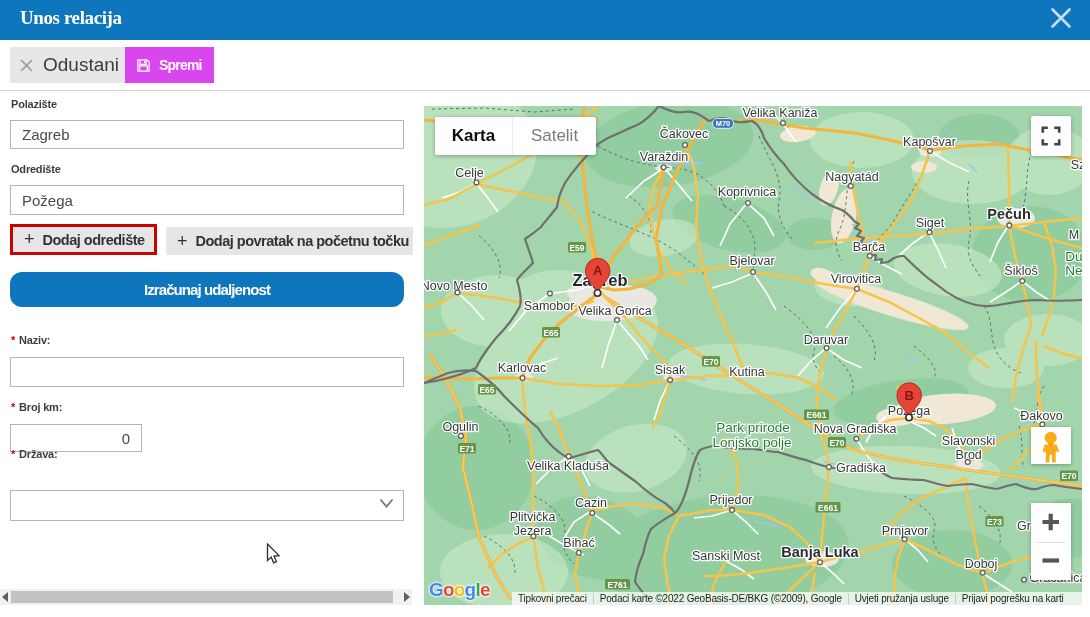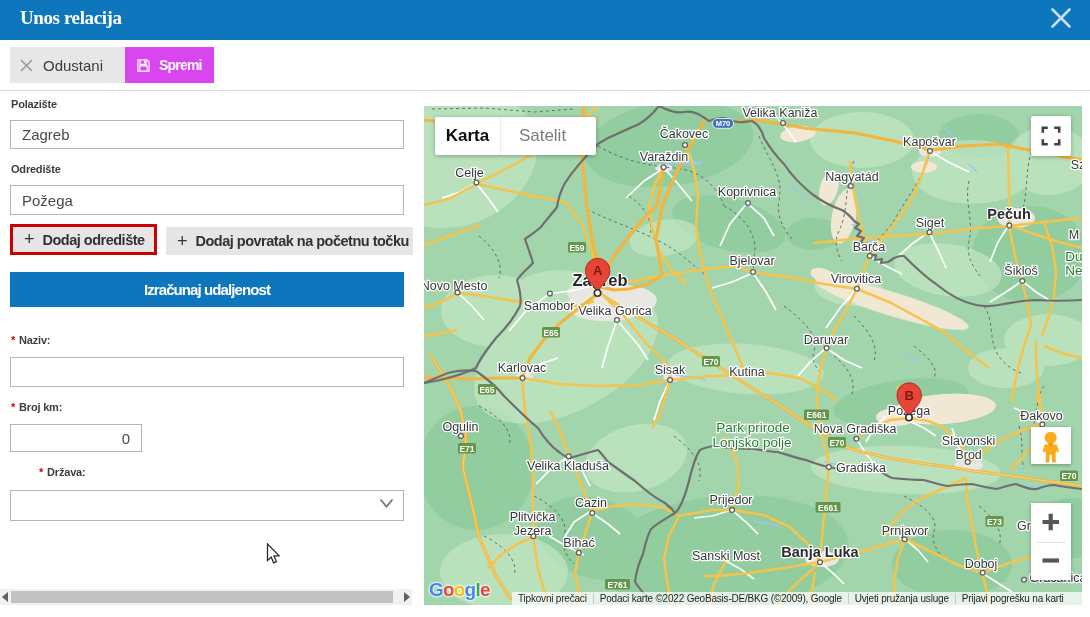--- a/index.html
+++ b/index.html
@@ -3,47 +3,47 @@
 <meta charset="utf-8">
 <style>
 * { margin:0; padding:0; box-sizing:border-box; }
 html,body { width:1090px; height:617px; background:#fff; overflow:hidden;
   font-family:"Liberation Sans", sans-serif; position:relative; }
 .titlebar { position:absolute; left:0; top:0; width:1090px; height:40px; background:#0e76bd;padding-left:44px; }
 .titlebar h1 { position:absolute; left:20px; top:7px; font-family:"Liberation Serif", serif;
   font-size:19px; font-weight:bold; color:#fff; letter-spacing:-0.4px; }
 .closex { position:absolute; left:1050px; top:7px; width:22px; height:22px; }
 .btn-odustani { position:absolute; left:10px; top:47px; width:116px; height:36px;
-  background:#e7e7e7; color:#3c3c3c; font-size:15px; display:flex; align-items:center; white-space:nowrap; }
+  background:#e7e7e7; color:#3c3c3c; font-size:19px; display:flex; align-items:center; white-space:nowrap; }
 .btn-spremi { position:absolute; left:125px; top:47px; width:89px; height:36px;
   background:#d946ef; color:#fff; font-size:14px; font-weight:bold; display:flex; align-items:center; white-space:nowrap; letter-spacing:-0.8px;}
 .sep { position:absolute; left:0; top:90px; width:1090px; height:1px; background:#d6d6d6; }
 .lbl { position:absolute; font-size:11px; font-weight:bold; color:#3d3d3d; letter-spacing:-0.2px;}
 .lbl .req { color:#cc0000; margin-right:4px; }
 .inp { position:absolute; border:1px solid #b5b5b5; background:#fff; font-size:15px; color:#4a4a4a;
   padding-left:11px; display:flex; align-items:center; }
 .redbtn { position:absolute; left:10px; top:224px; width:147px; height:31px; border:3px solid #cc0000;
   background:#e6e6e6; color:#333; font-size:14.5px; font-weight:bold; display:flex; align-items:center; white-space:nowrap; letter-spacing:-0.5px;}
 .greybtn { position:absolute; left:166px; top:227px; width:247px; height:28px;
   background:#e6e6e6; color:#333; font-size:14.5px; font-weight:bold; display:flex; align-items:center; white-space:nowrap; letter-spacing:-0.5px;}
 .plus { font-size:18px; font-weight:normal; margin:0 8px 0 11px; color:#333; letter-spacing:0;}
 .bluebtn { position:absolute; left:10px; top:272px; width:394px; height:35px; background:#0e76bd;
-  color:#fff; font-size:15px; font-weight:bold; display:flex; align-items:center; justify-content:center; letter-spacing:-0.9px;}
+  color:#fff; font-size:15px; font-weight:bold; display:flex; align-items:center; justify-content:center; letter-spacing:-0.9px;border-radius:12px;}
 .select-chev { position:absolute; left:379px; top:498px; }
 .hscroll { position:absolute; left:0; top:589px; width:412px; height:16px; background:#f1f1f1; }
 .hthumb { position:absolute; left:11px; top:2px; width:382px; height:12px; background:#c2c2c2; }
 .tri-l { position:absolute; left:2px; top:3px; width:0; height:0;
   border-top:5px solid transparent; border-bottom:5px solid transparent; border-right:6px solid #606060; }
 .tri-r { position:absolute; left:404px; top:3px; width:0; height:0;
   border-top:5px solid transparent; border-bottom:5px solid transparent; border-left:6px solid #606060; }
 .cursor { position:absolute; left:266px; top:543px; }
 .mapwrap { position:absolute; left:424px; top:106px; width:658px; height:499px; overflow:hidden; }
 .mapctl { position:absolute; background:#fff; box-shadow:0 1px 4px rgba(0,0,0,0.3); }
 .karta { left:435px; top:117px; width:161px; height:38px; display:flex; font-size:17px; border-radius:2px;}
-.karta .k1 { width:66px; border-right:1px solid #ececec; display:flex; align-items:center; justify-content:center;
+.karta .k1 { width:78px; border-right:1px solid #ececec; display:flex; align-items:center; justify-content:center;
   color:#0d0d0d; font-weight:bold; }
 .karta .k2 { width:83px; display:flex; align-items:center; justify-content:center; color:#7b7b7b; }
 .fullscreen { left:1031px; top:116px; width:40px; height:40px; border-radius:2px; }
 .pegman { left:1031px; top:427px; width:40px; height:37px; }
 .zoomctl { left:1031px; top:503px; width:40px; height:77px; }
 .attrib { position:absolute; left:512px; top:592px; width:570px; height:13px; background:rgba(255,255,255,0.72);
   font-size:10px; color:#1f1f1f; display:flex; align-items:center; white-space:nowrap; overflow:hidden;}
 .attrib span { padding:0 6px; letter-spacing:-0.2px; }
 .attrib .dv { width:1px; height:11px; background:#c9c9c9; padding:0; }
 .glogo { position:absolute; left:429px; top:579px; font-size:19px; font-weight:bold; letter-spacing:-0.8px;
@@ -72,21 +72,21 @@
 <div class="inp" style="left:10px; top:120px; width:394px; height:29px;">Zagreb</div>
 <div class="lbl" style="left:11px; top:163px;">Odredište</div>
 <div class="inp" style="left:10px; top:185px; width:394px; height:30px;">Požega</div>
 <div class="redbtn"><span class="plus">+</span>Dodaj odredište</div>
 <div class="greybtn"><span class="plus">+</span>Dodaj povratak na početnu točku</div>
 <div class="bluebtn">Izračunaj udaljenost</div>
 <div class="lbl" style="left:11px; top:334px;"><span class="req">*</span>Naziv:</div>
 <div class="inp" style="left:10px; top:357px; width:394px; height:30px;"></div>
 <div class="lbl" style="left:11px; top:401px;"><span class="req">*</span>Broj km:</div>
 <div class="inp" style="left:10px; top:424px; width:132px; height:28px; justify-content:flex-end; padding-right:11px; padding-left:0;">0</div>
-<div class="lbl" style="left:11px; top:466px;margin-left:28px;"><span class="req">*</span>Država:</div>
+<div class="lbl" style="left:11px; top:448px;"><span class="req">*</span>Država:</div>
 <div class="inp" style="left:10px; top:490px; width:394px; height:31px;"></div>
 <svg class="select-chev" width="15" height="11" viewBox="0 0 15 11">
   <path d="M1.5 1.5 L7.5 8.5 L13.5 1.5" fill="none" stroke="#757575" stroke-width="1.8"></path>
   </svg>
 
 <div class="mapwrap">
 <svg width="658" height="499" viewBox="0 0 658 499">
 <rect width="658" height="499" fill="#a2d5ab"></rect>
 <g fill="#8ecb9e" opacity="0.85">
 <ellipse cx="245" cy="38" rx="85" ry="42" transform="rotate(-8 245 38)"></ellipse>

